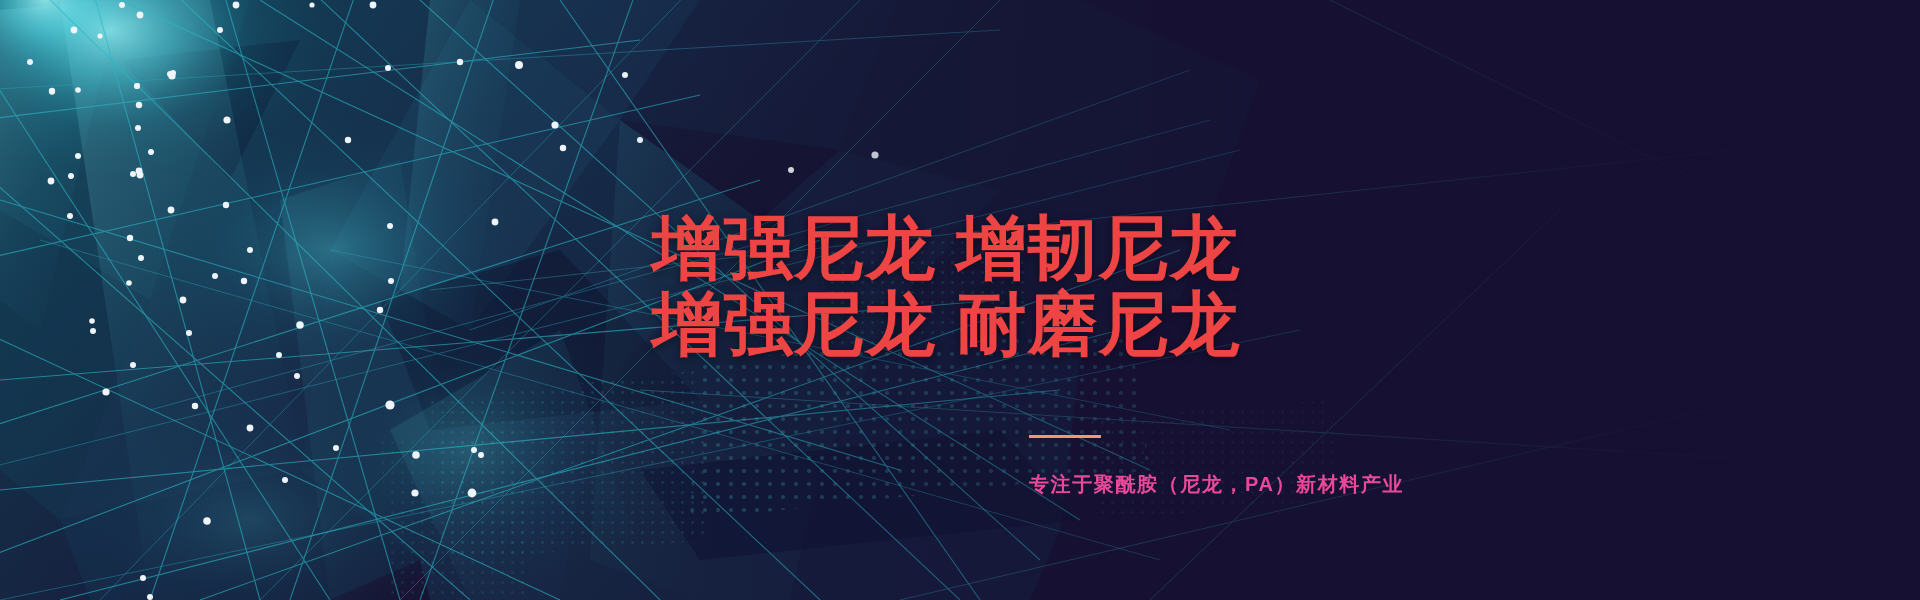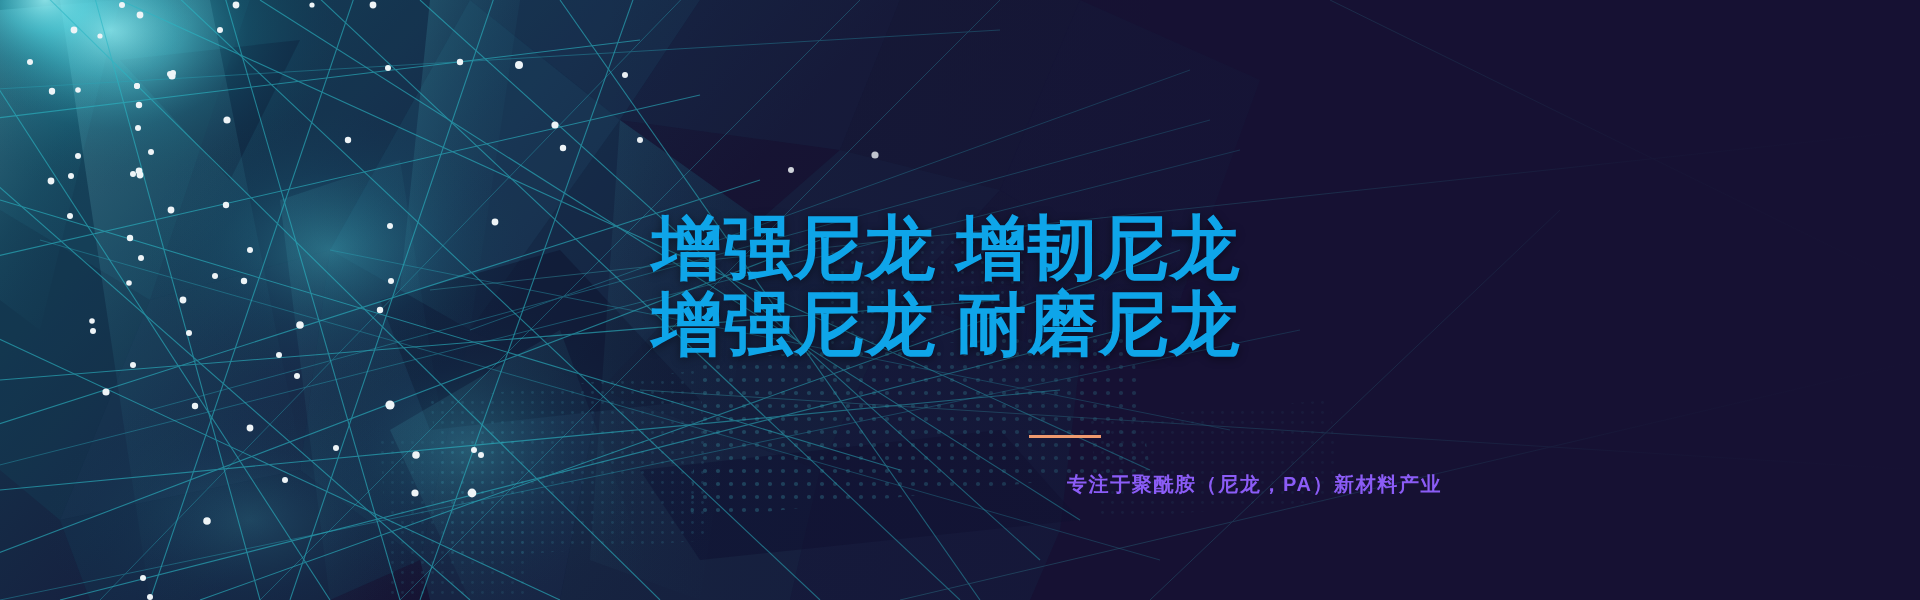--- a/index.html
+++ b/index.html
@@ -26,21 +26,21 @@
   }
   #content {
     position: absolute;
     left: 0; top: 0;
     width: 1920px;
     height: 600px;
   }
   .headline {
     position: absolute;
     left: 652px;
-    color: #0ea5e9;
+    color: #ef4444;
     font-size: 70px;
     line-height: 1;
     font-weight: bold;
     letter-spacing: 1px;
     white-space: pre;
     text-shadow: 0 2px 10px rgba(0,0,0,0.45);
   }
   #headline-1 { top: 166px; }
   #headline-2 { top: 242px; }
 
@@ -49,27 +49,26 @@
     left: 1029px;
     top: 435px;
     width: 72px;
     height: 3px;
     background: #ee9a6e;
   }
   #subtitle {
     position: absolute;
     left: 1029px;
     top: 450px;
-    color: #8b5cf6;
+    color: #ec4899;
     font-size: 20px;
     font-weight: bold;
     letter-spacing: 1.6px;
     white-space: pre;
     line-height: 1.4;
-    margin-left: 38px;
   }
 </style>
 </head>
 <body>
 
 <div id="banner">
 
   <svg id="bg-svg" viewBox="0 0 1920 600" preserveAspectRatio="none" aria-hidden="true">
     <defs>
       <linearGradient id="gBase" x1="0" y1="0" x2="1" y2="0.45">

